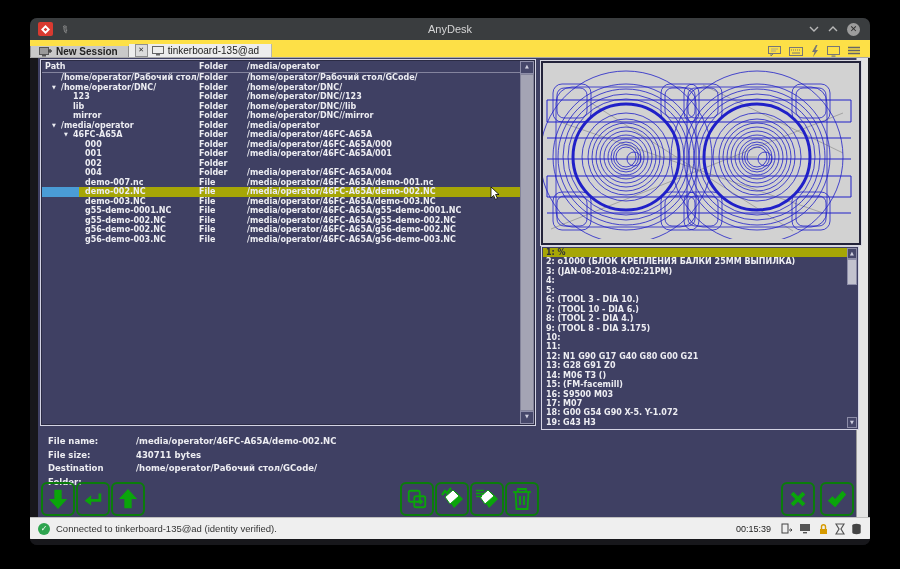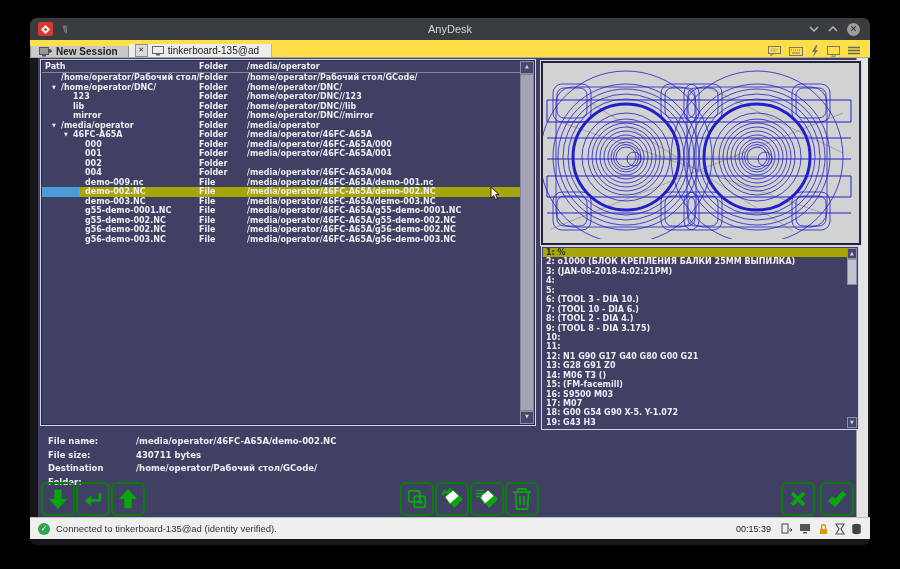--- a/index.html
+++ b/index.html
@@ -224,21 +224,21 @@
                 <span>Folder</span>
               </div>
 
               <div class="frow lvl2">
                 <span class="c1"><span class="arrow"></span><span>004</span></span>
                 <span>Folder</span>
                 <span>/media/operator/46FC-A65A/004</span>
               </div>
 
               <div class="frow lvl2">
-                <span class="c1"><span class="arrow"></span><span>demo-009.nc</span></span>
+                <span class="c1"><span class="arrow"></span><span>demo-007.nc</span></span>
                 <span>File</span>
                 <span>/media/operator/46FC-A65A/demo-001.nc</span>
               </div>
 
               <div class="frow lvl2 selected">
                 <span class="c1"><span class="arrow"></span><span>demo-002.NC</span></span>
                 <span>File</span>
                 <span>/media/operator/46FC-A65A/demo-002.NC</span>
               </div>
 

